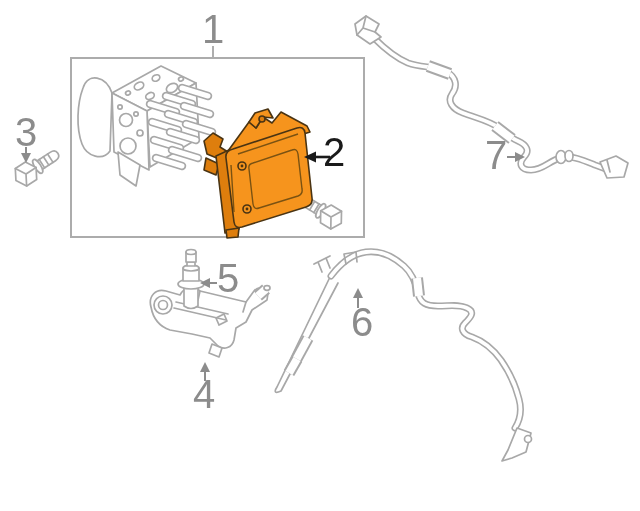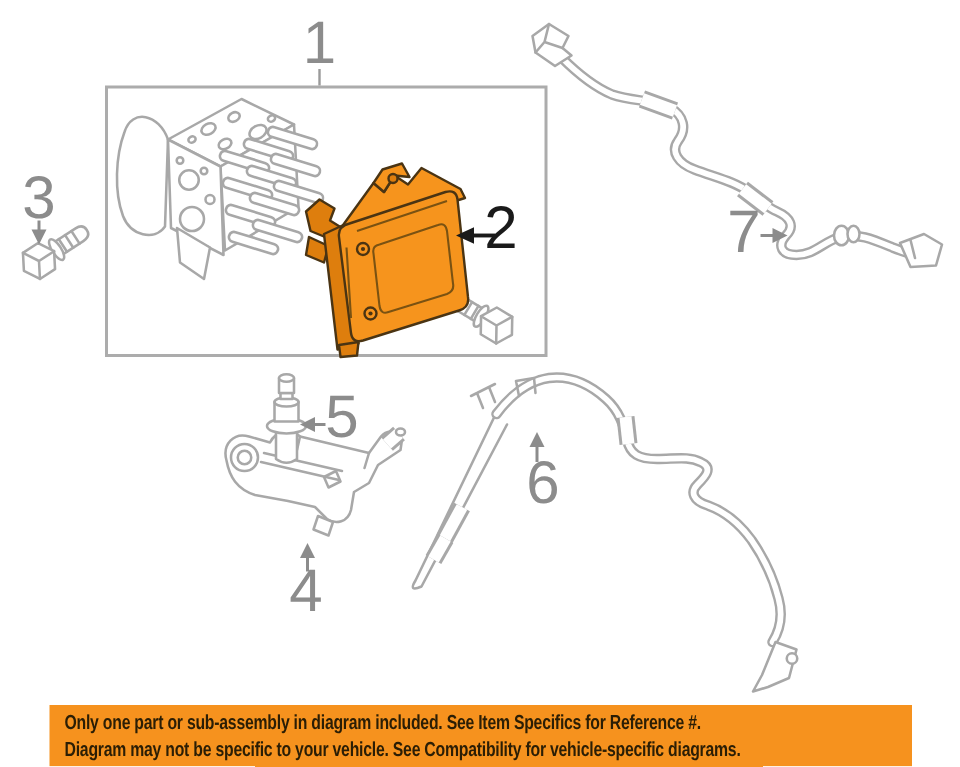--- a/index.html
+++ b/index.html
@@ -231,18 +231,14 @@
   </svg>
 
   <div class="callout" style="left:213px; top:9px;">1</div>
   <div class="callout dark" style="left:334px; top:132px;">2</div>
   <div class="callout" style="left:26px;  top:112px;">3</div>
   <div class="callout" style="left:204px; top:374px;">4</div>
   <div class="callout" style="left:228px; top:258px;">5</div>
   <div class="callout" style="left:362px; top:302px;">6</div>
   <div class="callout" style="left:496px; top:135px;">7</div>
 
-  <div class="banner">
-    <div class="banner-line"><span>Only one part or sub-assembly in diagram included. See Item Specifics for Reference #.</span></div>
-    <div class="banner-line"><span>Diagram may not be specific to your vehicle. See Compatibility for vehicle-specific diagrams.</span></div>
-  </div>
 
 </div>
 
 </body></html>

